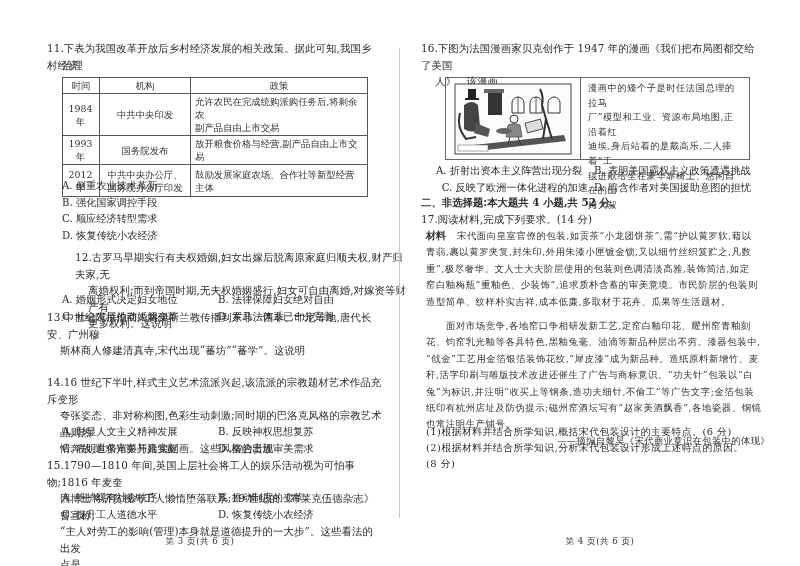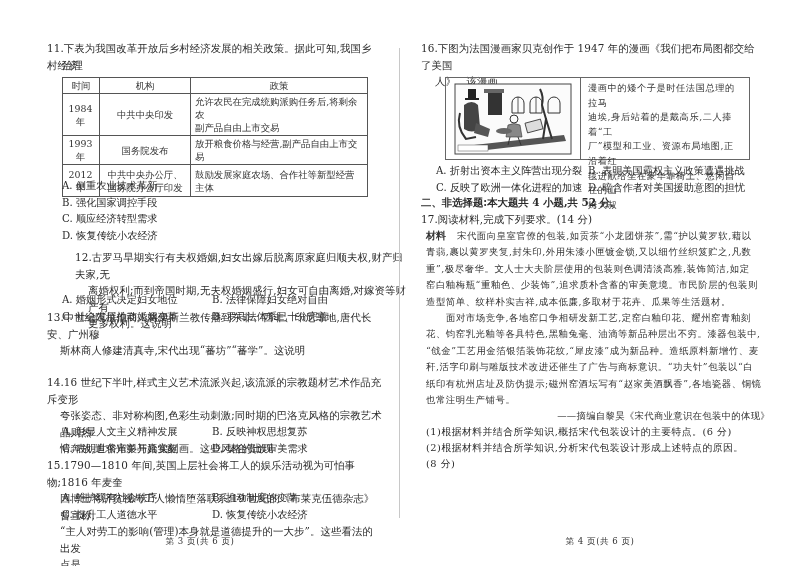--- a/index.html
+++ b/index.html
@@ -9,21 +9,21 @@
     color: #2a2a2a;
   }
   .page { position: absolute; top: 0; height: 566px; }
   .page.left { left: 0; width: 400px; }
   .page.right { left: 400px; width: 400px; }
   .divider { position: absolute; left: 399px; top: 48px; width: 1px; height: 470px; background: #c8c8c8; }
   .abs { position: absolute; }
   .q { font-size: 10.4px; line-height: 16.5px; letter-spacing: 0.1px; }
   .indent { padding-left: 13px; }
   .opt { font-size: 10.2px; line-height: 16.5px; }
-  .opt-row { display: flex; }
+  .opt-row { display: flex; gap: 6px; }
   .opt-row .opt { width: 150px; }
   table.policy {
     position: absolute; left: 62px; top: 77px; width: 306px; border-collapse: collapse;
     font-size: 9.4px; line-height: 13px; color: #333;
   }
   table.policy td, table.policy th {
     border: 1px solid #555; padding: 1px 4px; font-weight: normal;
   }
   table.policy th { height: 12px; text-align: center; }
   table.policy td.c { text-align: center; }
@@ -188,54 +188,55 @@
         <path d="M56 54 l-2 8 M64 54 l3 8" stroke="#333" stroke-width="1"></path>
 
         <path d="M86 6 q4 8 2 16 l4 14 l-3 20 M92 36 l6 20" fill="none" stroke="#333" stroke-width="2"></path>
         <rect x="72" y="38" width="16" height="10" fill="#ddd" stroke="#333" stroke-width="0.8" transform="rotate(-15 80 43)"></rect>
 
         <rect x="4" y="62" width="30" height="6" fill="#fff" stroke="#555" stroke-width="0.5"></rect>
       </svg>
     </div>
     <div class="cartoon-text">
       <div>漫画中的矮个子是时任法国总理的拉马</div>
+      <div>厂”模型和工业、资源布局地图,正沿着红</div>
       <div>迪埃,身后站着的是戴高乐,二人捧着“工</div>
-      <div>厂”模型和工业、资源布局地图,正沿着红</div>
       <div>毯进献给坐在豪华靠椅上、悠闲自在的山</div>
       <div>姆大叔</div>
     </div>
   </div>
 
   <div class="abs" style="left:36px; top:163px;">
     <div class="opt-row">
       <div class="opt" style="width:152px;">A. 折射出资本主义阵营出现分裂</div>
       <div class="opt" style="width:180px;">B. 表明美国霸权主义政策遭遇挑战</div>
     </div>
     <div class="opt-row">
-      <div class="opt" style="width:152px;">C. 反映了欧洲一体化进程的加速</div>
+      <div class="opt" style="width:152px;text-align:right;">C. 反映了欧洲一体化进程的加速</div>
       <div class="opt" style="width:180px;">D. 暗含作者对美国援助意图的担忧</div>
     </div>
   </div>
 
   <div class="abs section-head" style="left:21px; top:194px;">二、非选择题:本大题共 4 小题,共 52 分。</div>
 
   <div class="abs q" style="left:21px; top:211px;">
     <span>17.</span><span>阅读材料,完成下列要求。(14 分)</span>
   </div>
 
   <div class="abs material" style="left:26px; top:228px; width:348px;">
     <div><b>材料</b><span style="display:inline-block; width:11px;"></span><span>宋代面向皇室官僚的包装,如贡茶“小龙团饼茶”,需“护以黄罗软,藉以</span></div>
     <div>青蒻,裹以黄罗夹复,封朱印,外用朱漆小匣镀金锁,又以细竹丝织笈贮之,凡数</div>
     <div>重”,极尽奢华。文人士大夫阶层使用的包装则色调清淡高雅,装饰简洁,如定</div>
     <div>窑白釉梅瓶“重釉色、少装饰”,追求质朴含蓄的审美意境。市民阶层的包装则</div>
     <div>造型简单、纹样朴实吉祥,成本低廉,多取材于花卉、瓜果等生活题材。</div>
-    <div style="padding-left:20px;">面对市场竞争,各地窑口争相研发新工艺,定窑白釉印花、耀州窑青釉刻</div>
+    <div style="padding-left:20px;margin-top:8px;">面对市场竞争,各地窑口争相研发新工艺,定窑白釉印花、耀州窑青釉刻</div>
     <div>花、钧窑乳光釉等各具特色,黑釉兔毫、油滴等新品种层出不穷。漆器包装中,</div>
     <div>“戗金”工艺用金箔银箔装饰花纹,“犀皮漆”成为新品种。造纸原料新增竹、麦</div>
     <div>秆,活字印刷与雕版技术改进还催生了广告与商标意识。“功夫针”包装以“白</div>
+    <div>兔”为标识,并注明“收买上等钢条,造功夫细针,不偷工”等广告文字;金箔包装</div>
     <div>纸印有杭州店址及防伪提示;磁州窑酒坛写有“赵家美酒飘香”,各地瓷器、铜镜</div>
     <div>也常注明生产铺号。</div>
     <div class="source" style="padding-right:4px;">——摘编自黎昊《宋代商业意识在包装中的体现》</div>
   </div>
 
   <div class="abs subq" style="left:26px; top:424px; width:348px;">
     <div>(1)根据材料并结合所学知识,概括宋代包装设计的主要特点。(6 分)</div>
     <div>(2)根据材料并结合所学知识,分析宋代包装设计形成上述特点的原因。</div>
     <div>(8 分)</div>
   </div>

